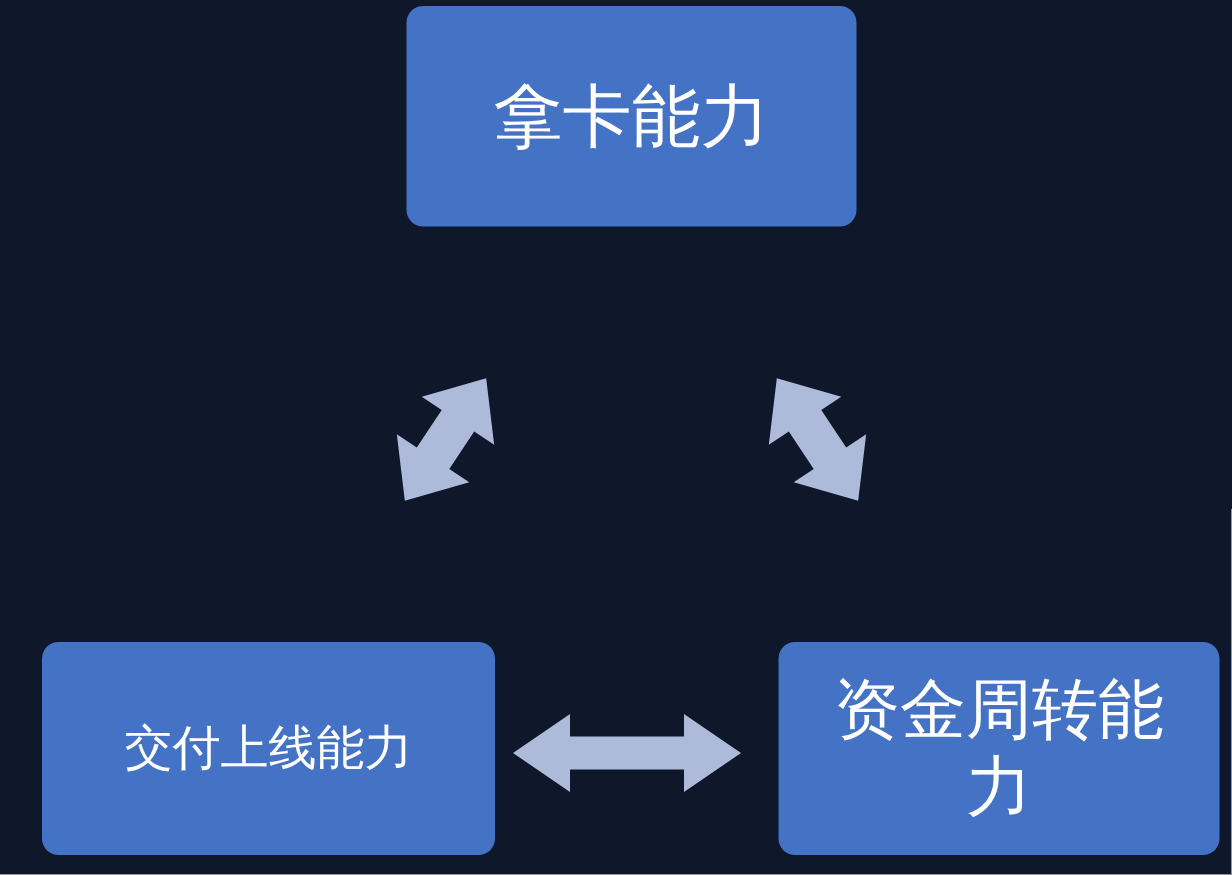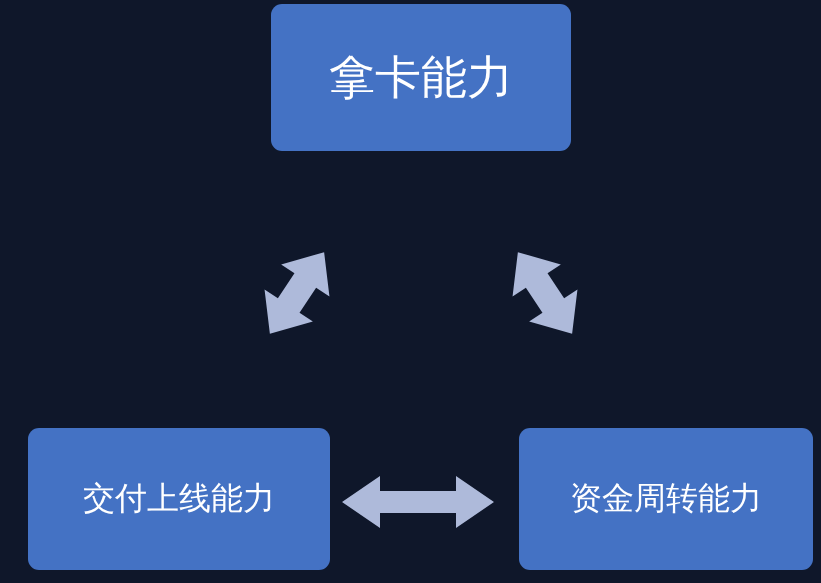--- a/index.html
+++ b/index.html
@@ -58,21 +58,21 @@
   }
   #node-bottom-left .node-label {
     padding: 0 26px;
   }
   
   #node-bottom-right {
     left: 519px;
     top: 428px;
     width: 294px;
     height: 142px;
-    font-size: 32px;
+    font-size: 44px;
   }
   #node-bottom-right .node-label {
     padding: 0 24px;
   }
   
   .arrow-svg {
     position: absolute;
     overflow: visible;
   }
   #arrow-left-diagonal {

